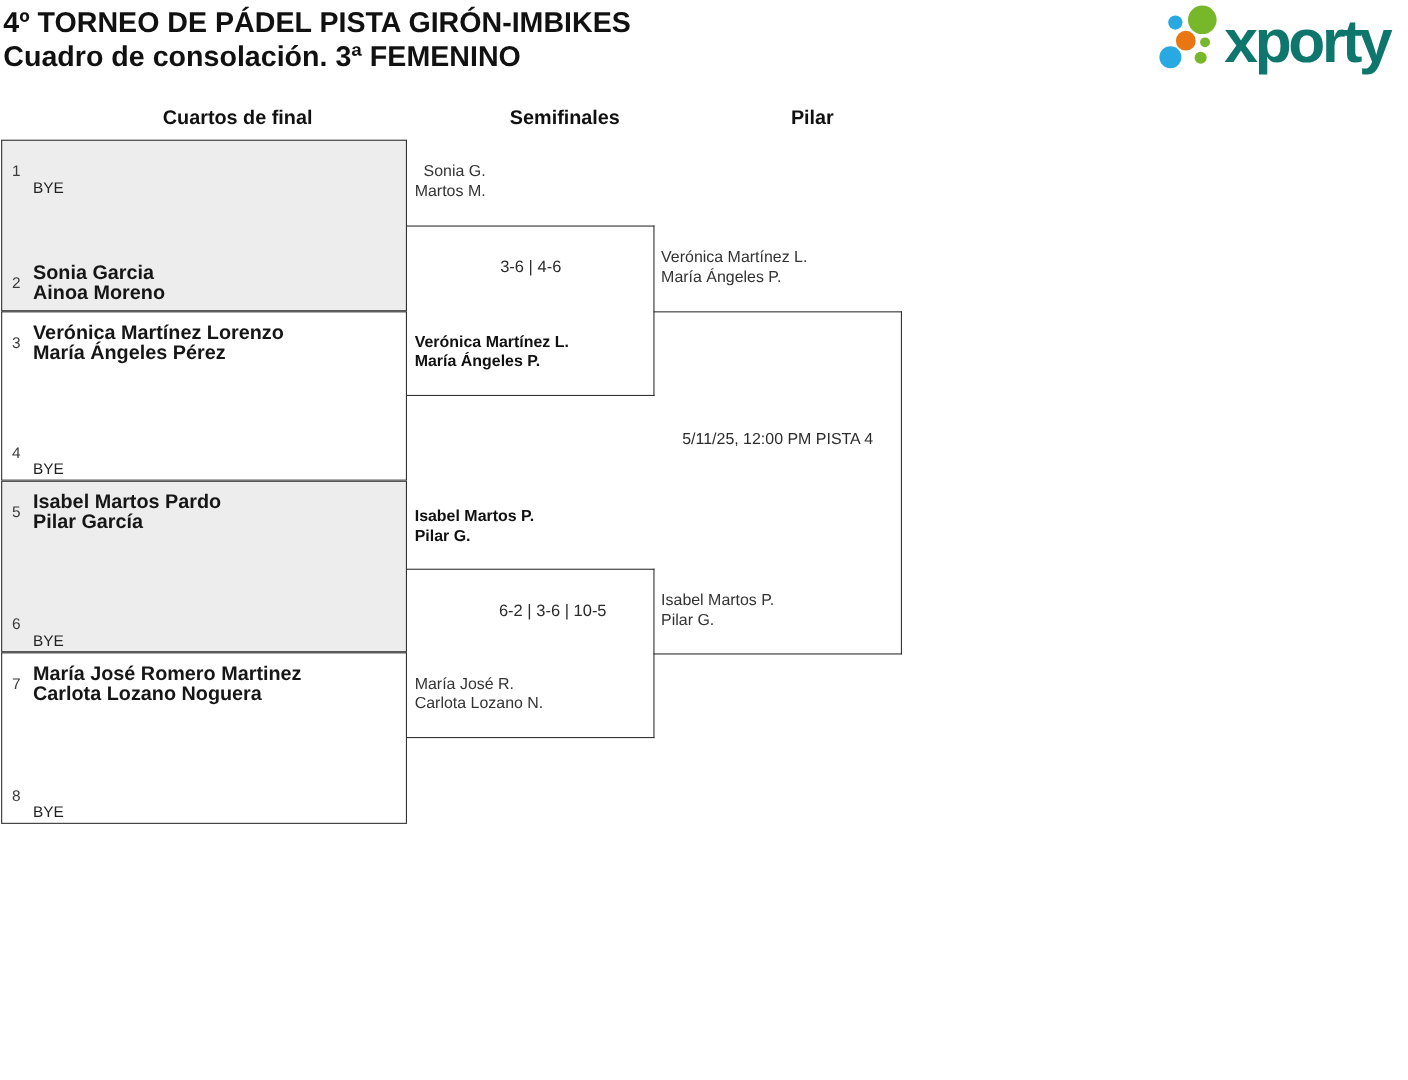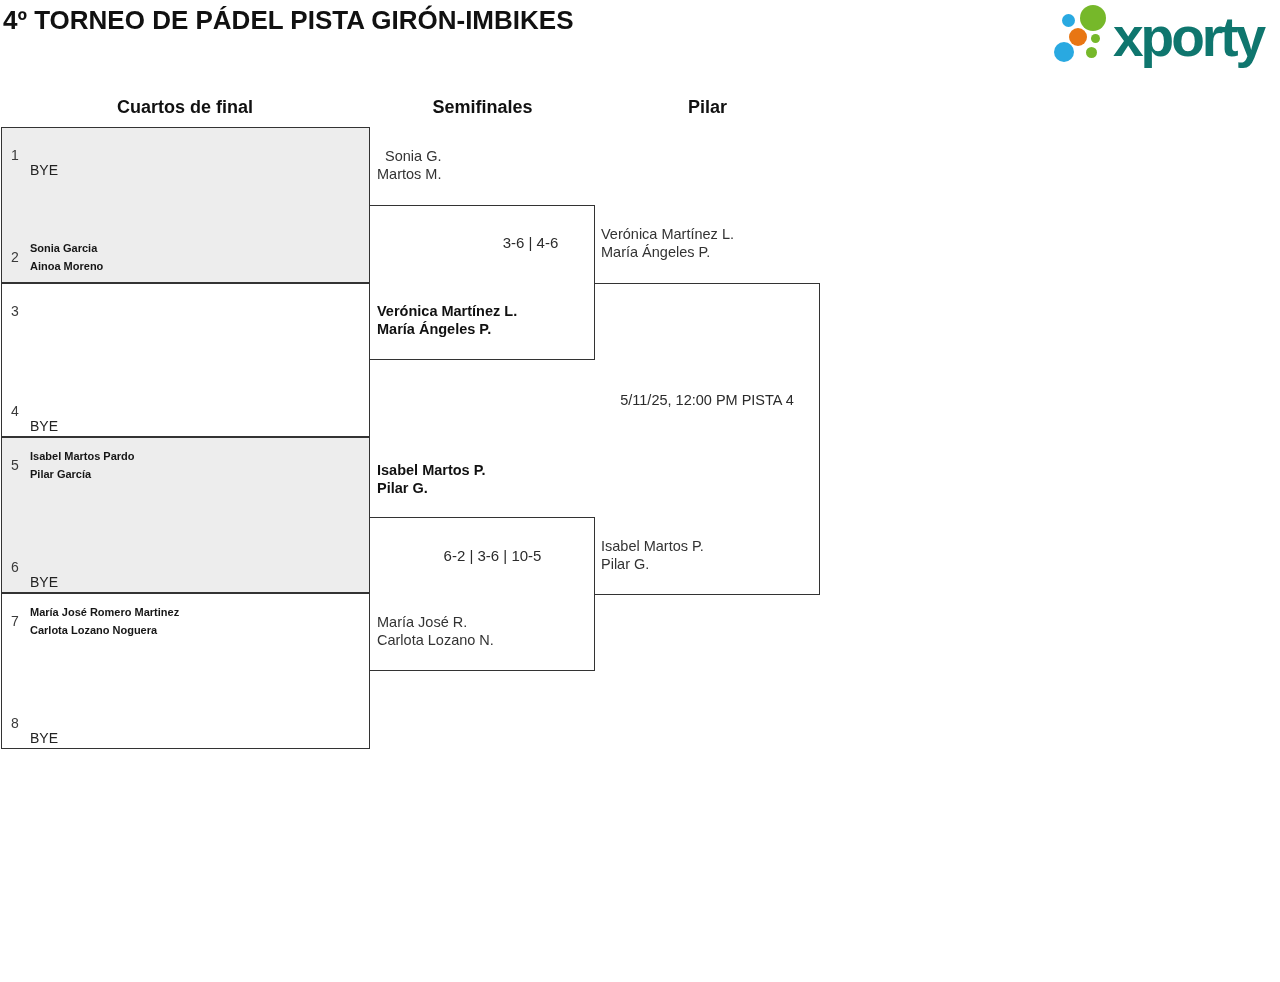--- a/index.html
+++ b/index.html
@@ -20,68 +20,69 @@
   .logo { position:absolute; left:1050px; top:0; width:230px; height:80px; }
   .dot { position:absolute; border-radius:50%; }
   .logo-text {
     position:absolute; left:63px; top:10px; font-size:55px; font-weight:700;
     letter-spacing:-3px; color:#0f766e; line-height:55px;
   }
 
   
   .round-header {
     position:absolute; top:97px; height:20px; text-align:center;
-    font-size:18px; font-weight:700; color:#111; white-space:nowrap;
+    font-size:18px; font-weight:700; color:#111; white-space:nowrap;margin-left:31px;
   }
 
   
   .qbox {
     position:absolute; left:1px; width:369px; box-sizing:border-box;
     border:1px solid #333;
   }
   .qbox.shaded { background:#ededed; }
   .qslot { position:absolute; left:0; right:0; height:44px; display:flex; align-items:center; }
   .qslot.top { top:5px; }
   .qslot.bottom { bottom:3px; }
   .seed { margin-left:9px; width:19px; flex:none; font-size:14px; color:#3a3a3a; }
-  .team { font-size:11px; font-weight:700; line-height:18px; color:#161616; }
+  .team { font-size:18px; font-weight:700; line-height:18px; color:#161616; }
   .team.bye { font-weight:400; font-size:14px; color:#222;margin-top:29px; }
   .team div:empty { display:none; }
 
   
   .match {
     position:absolute; box-sizing:border-box; border:1px solid #333;
     border-left:none; background:transparent;
   }
   #sf1-box  { left:370px; top:205px; width:225px; height:155px; }
   #sf2-box  { left:370px; top:517px; width:225px; height:154px; }
   #final-box{ left:594px; top:283px; width:226px; height:312px; }
 
   .score {
     position:absolute; text-align:center; font-size:15px; color:#2b2b2b; white-space:nowrap;
   }
-  #sf1-score { left:370px; width:225px; top:234px;padding-left:48px; }
-  #sf2-score { left:380px; width:225px; top:547px; }
+  #sf1-score { left:370px; width:225px; top:234px; }
+  #sf2-score { left:390px; width:225px; top:547px; }
   #final-info{ left:594px; width:226px; top:392px; font-size:14.5px; }
 
   .pair { position:absolute; font-size:14.5px; line-height:18px; color:#333; white-space:nowrap; }
   .pair.winner { font-weight:700; color:#111; }
   #sf1-top    { left:377px; top:147px;text-align:right; }
   #sf1-bottom { left:377px; top:302px; }
   #sf2-top    { left:377px; top:461px; }
   #sf2-bottom { left:377px; top:613px; }
   #final-top    { left:601px; top:225px; }
   #final-bottom { left:601px; top:537px; }
 </style>
 </head>
 <body>
 
 <div class="page">
 
   <div id="title1" class="title-line">4º TORNEO DE PÁDEL PISTA GIRÓN-IMBIKES</div>
+  <div id="title2" class="title-line">Cuadro de consolación. 3ª FEMENINO</div>
 
   <div class="logo">
     <span class="dot" style="left:12px; top:14px; width:13px; height:13px; background:#29a9e1;"></span>
     <span class="dot" style="left:30px; top:5px; width:26px; height:26px; background:#76b82a;"></span>
     <span class="dot" style="left:19px; top:28px; width:18px; height:18px; background:#e87613;"></span>
     <span class="dot" style="left:41px; top:34px; width:9px; height:9px; background:#76b82a;"></span>
     <span class="dot" style="left:4px; top:42px; width:20px; height:20px; background:#29a9e1;"></span>
     <span class="dot" style="left:36px; top:47px; width:11px; height:11px; background:#76b82a;"></span>
     <span class="logo-text">xporty</span>
   </div>
@@ -102,20 +103,24 @@
       <span class="team">
         <div>Sonia Garcia</div>
           <div>Ainoa Moreno</div>
       </span>
     </div>
   </div>
 
   <div class="qbox" style="top:283px; height:154px;">
     <div class="qslot top">
       <span class="seed">3</span>
+      <span class="team">
+        <div>Verónica Martínez Lorenzo</div>
+          <div>María Ángeles Pérez</div>
+      </span>
     </div>
     <div class="qslot bottom">
       <span class="seed">4</span>
       <span class="team bye">
         <div>BYE</div>
       </span>
     </div>
   </div>
 
   <div class="qbox shaded" style="top:437px; height:156px;">

